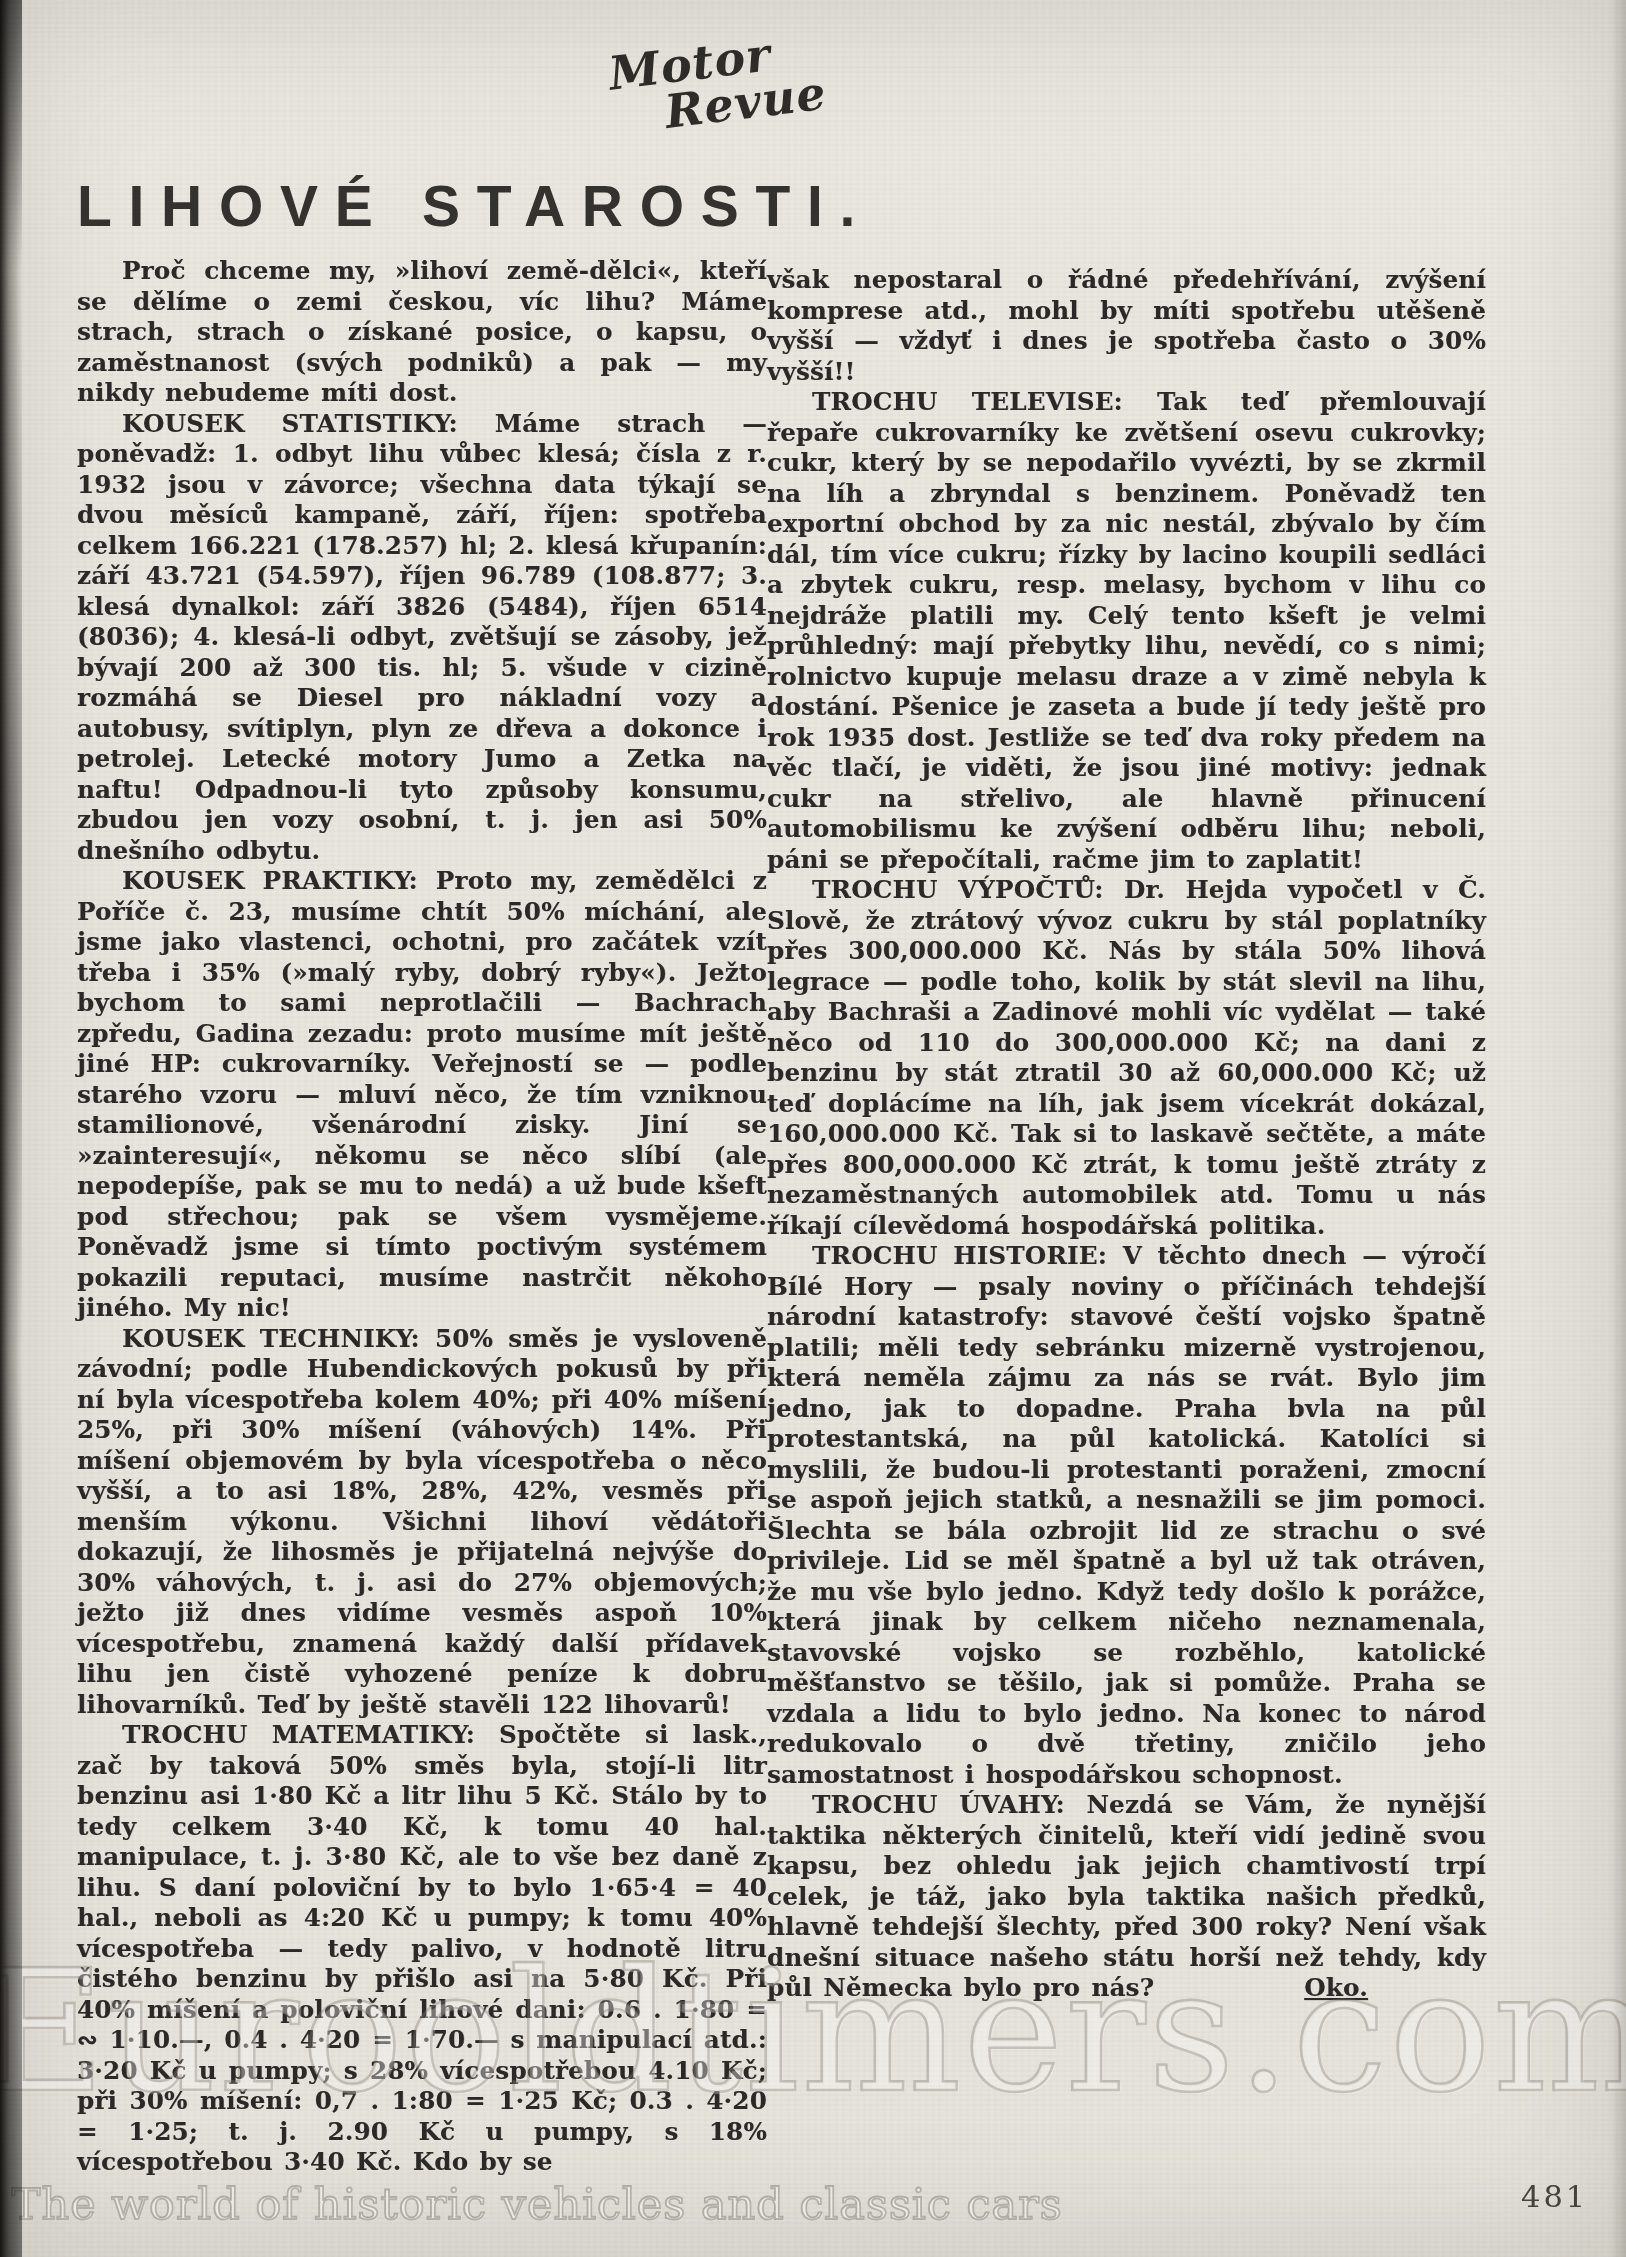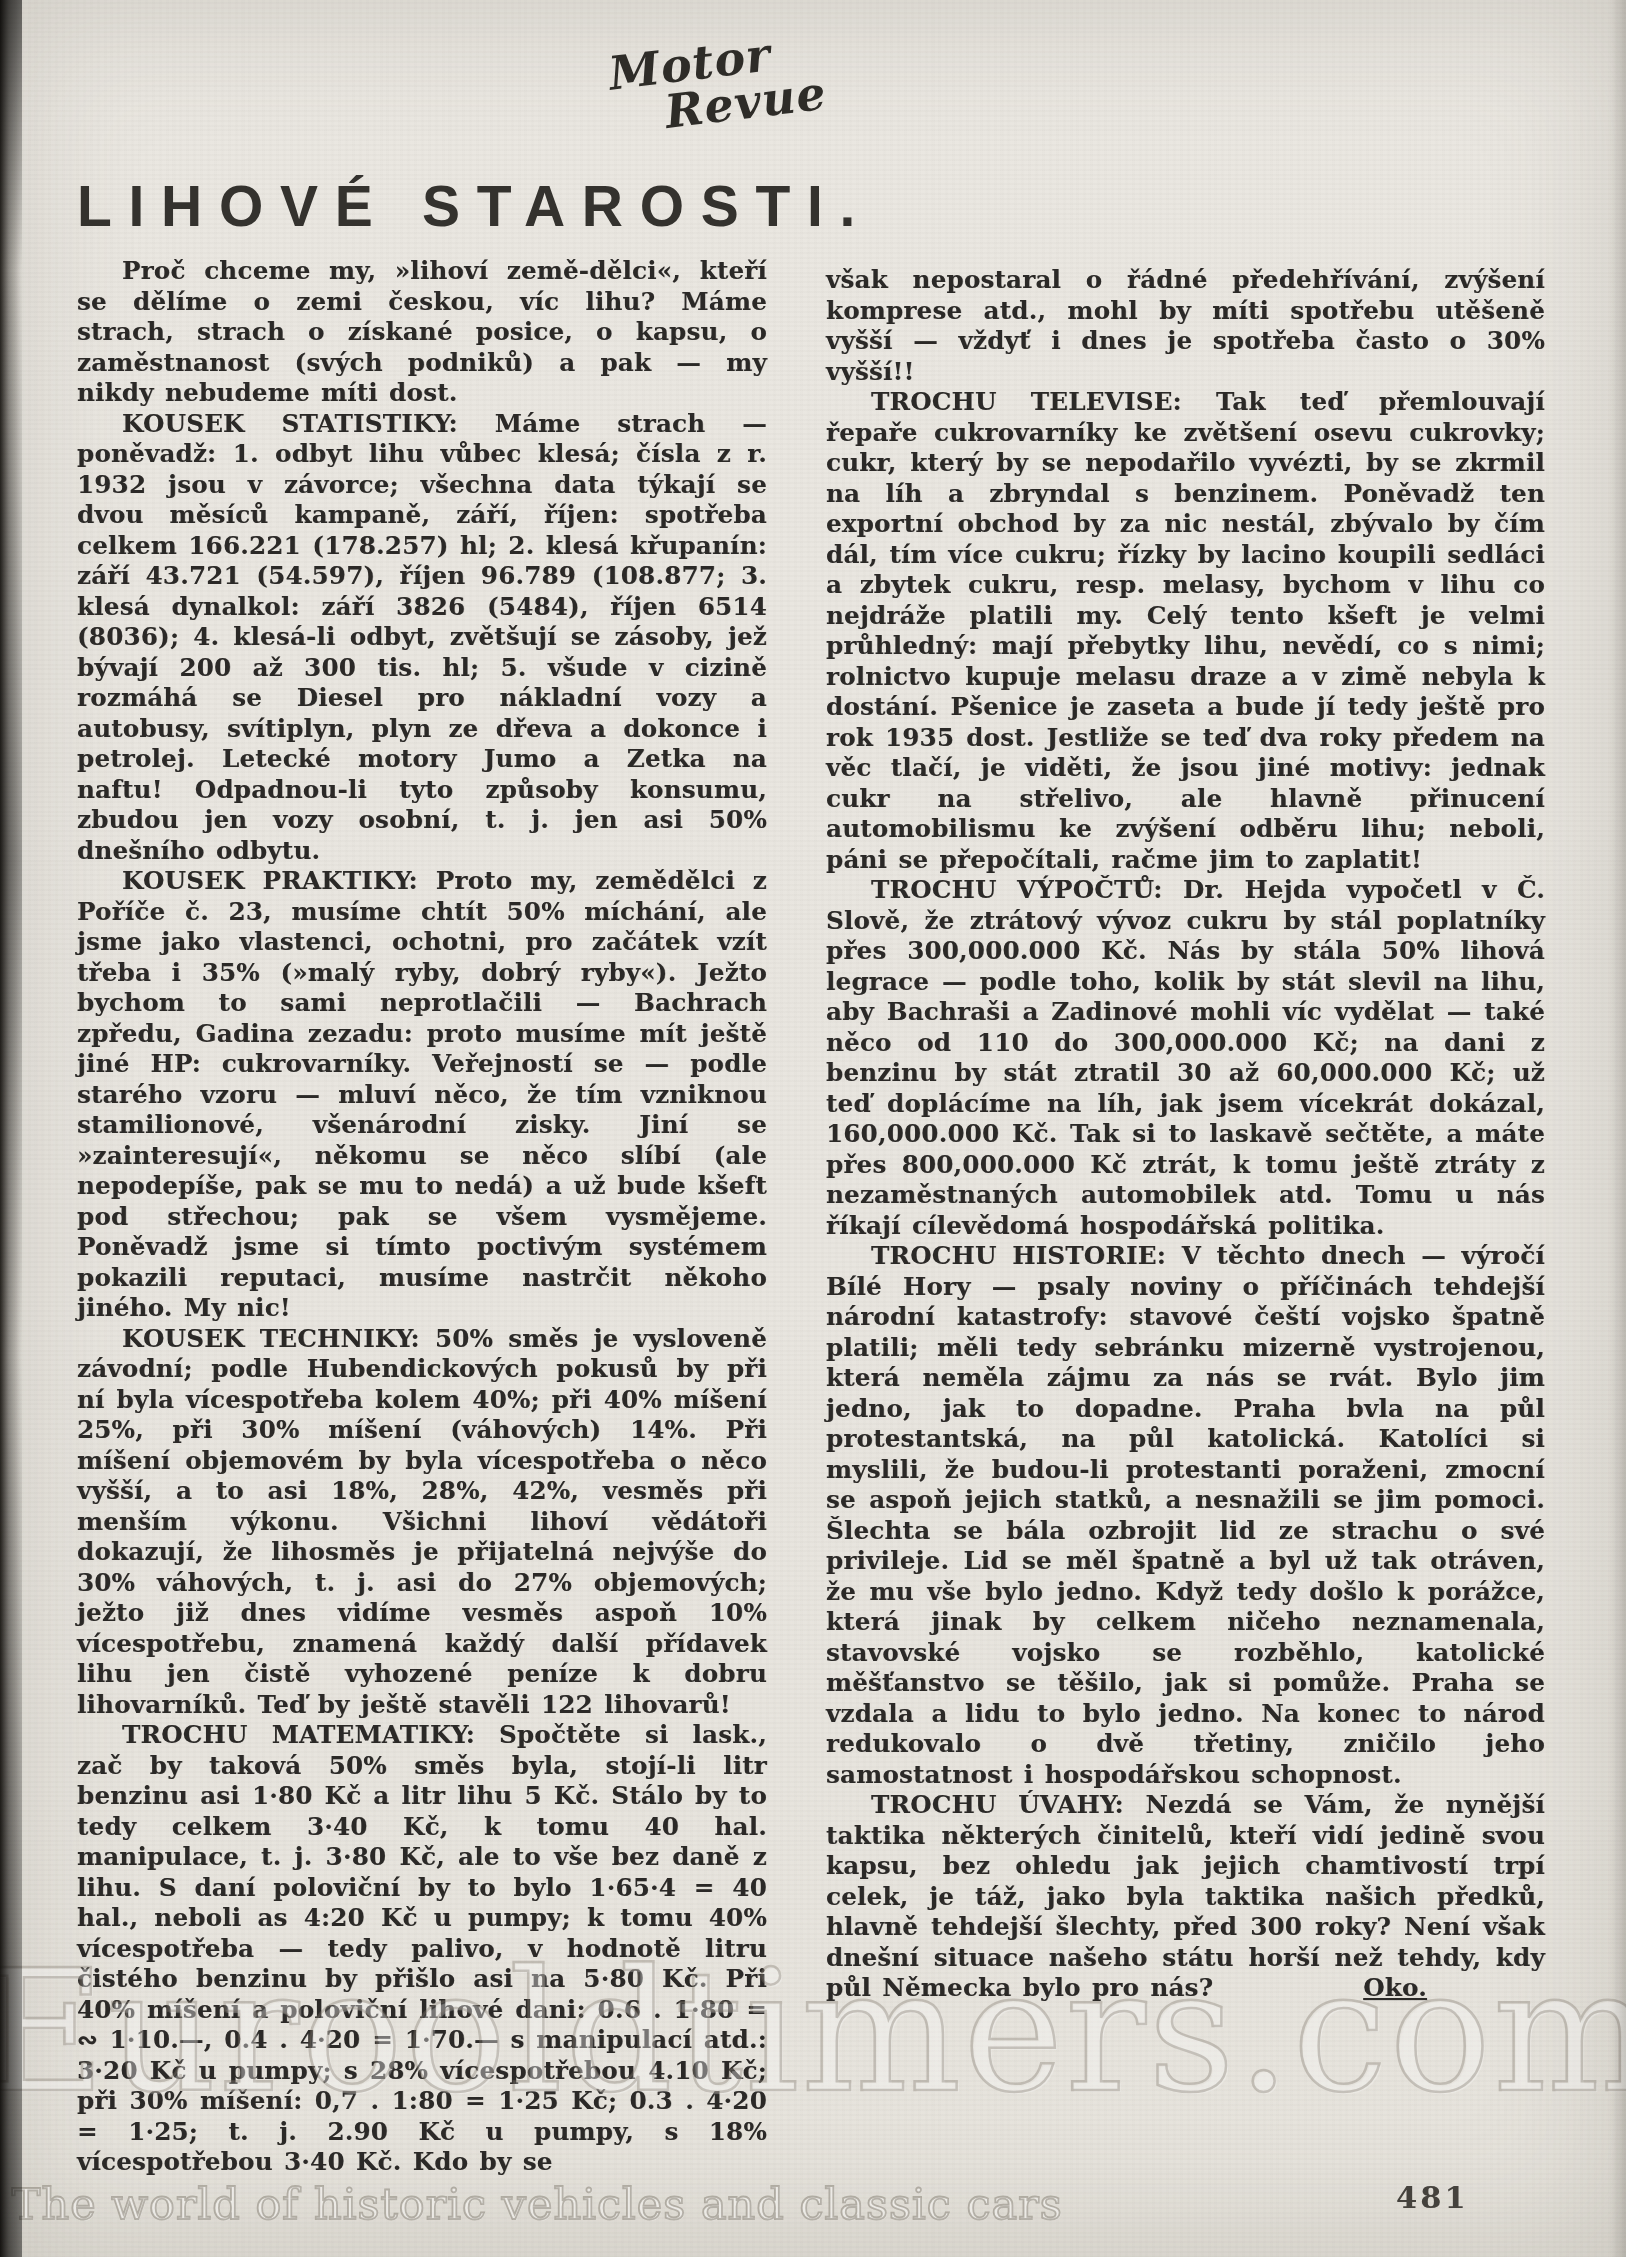--- a/index.html
+++ b/index.html
@@ -58,21 +58,21 @@
     font-weight: 700; font-size: 57px;
     letter-spacing: 16.7px;
     color: #34322e;
     white-space: nowrap;
     z-index: 2;
   }
 
   
   .columns {
     position: absolute; top: 256px; left: 77px; width: 1468px;
-    display: flex; gap: 59px; z-index: 2;
+    display: flex; z-index: 2;
   }
   .col { }
   .col-left  { width: 690px; }
   .col-right { width: 719px; }
 
   .article-para {
     margin: 0;
     text-align: justify;
     text-indent: 45px;
     font-family: "DejaVu Serif", serif;
@@ -103,23 +103,23 @@
     font-family: "DejaVu Serif", serif;
     font-size: 43px; line-height: 59px;
     white-space: nowrap; letter-spacing: 1px;
     color: rgba(240,238,233,0.50);
     -webkit-text-stroke: 1.8px rgba(128,121,109,0.50);
     text-shadow: 1px 1px 0 rgba(255,255,255,0.35);
     pointer-events: none;
   }
 
   .page-number {
-    position: absolute; top: 2179px; left: 1396px; z-index: 3;
+    position: absolute; top: 2179px; left: 1521px; z-index: 3;
     font-family: "DejaVu Serif", serif;
-    font-weight: 700; font-size: 30.5px;
+    font-weight: 400; font-size: 30.5px;
     letter-spacing: 3px;
     color: #45423d;
   }
 </style>
 </head>
 <body>
 
 <div class="page">
 
   <div class="edge-left"></div>

